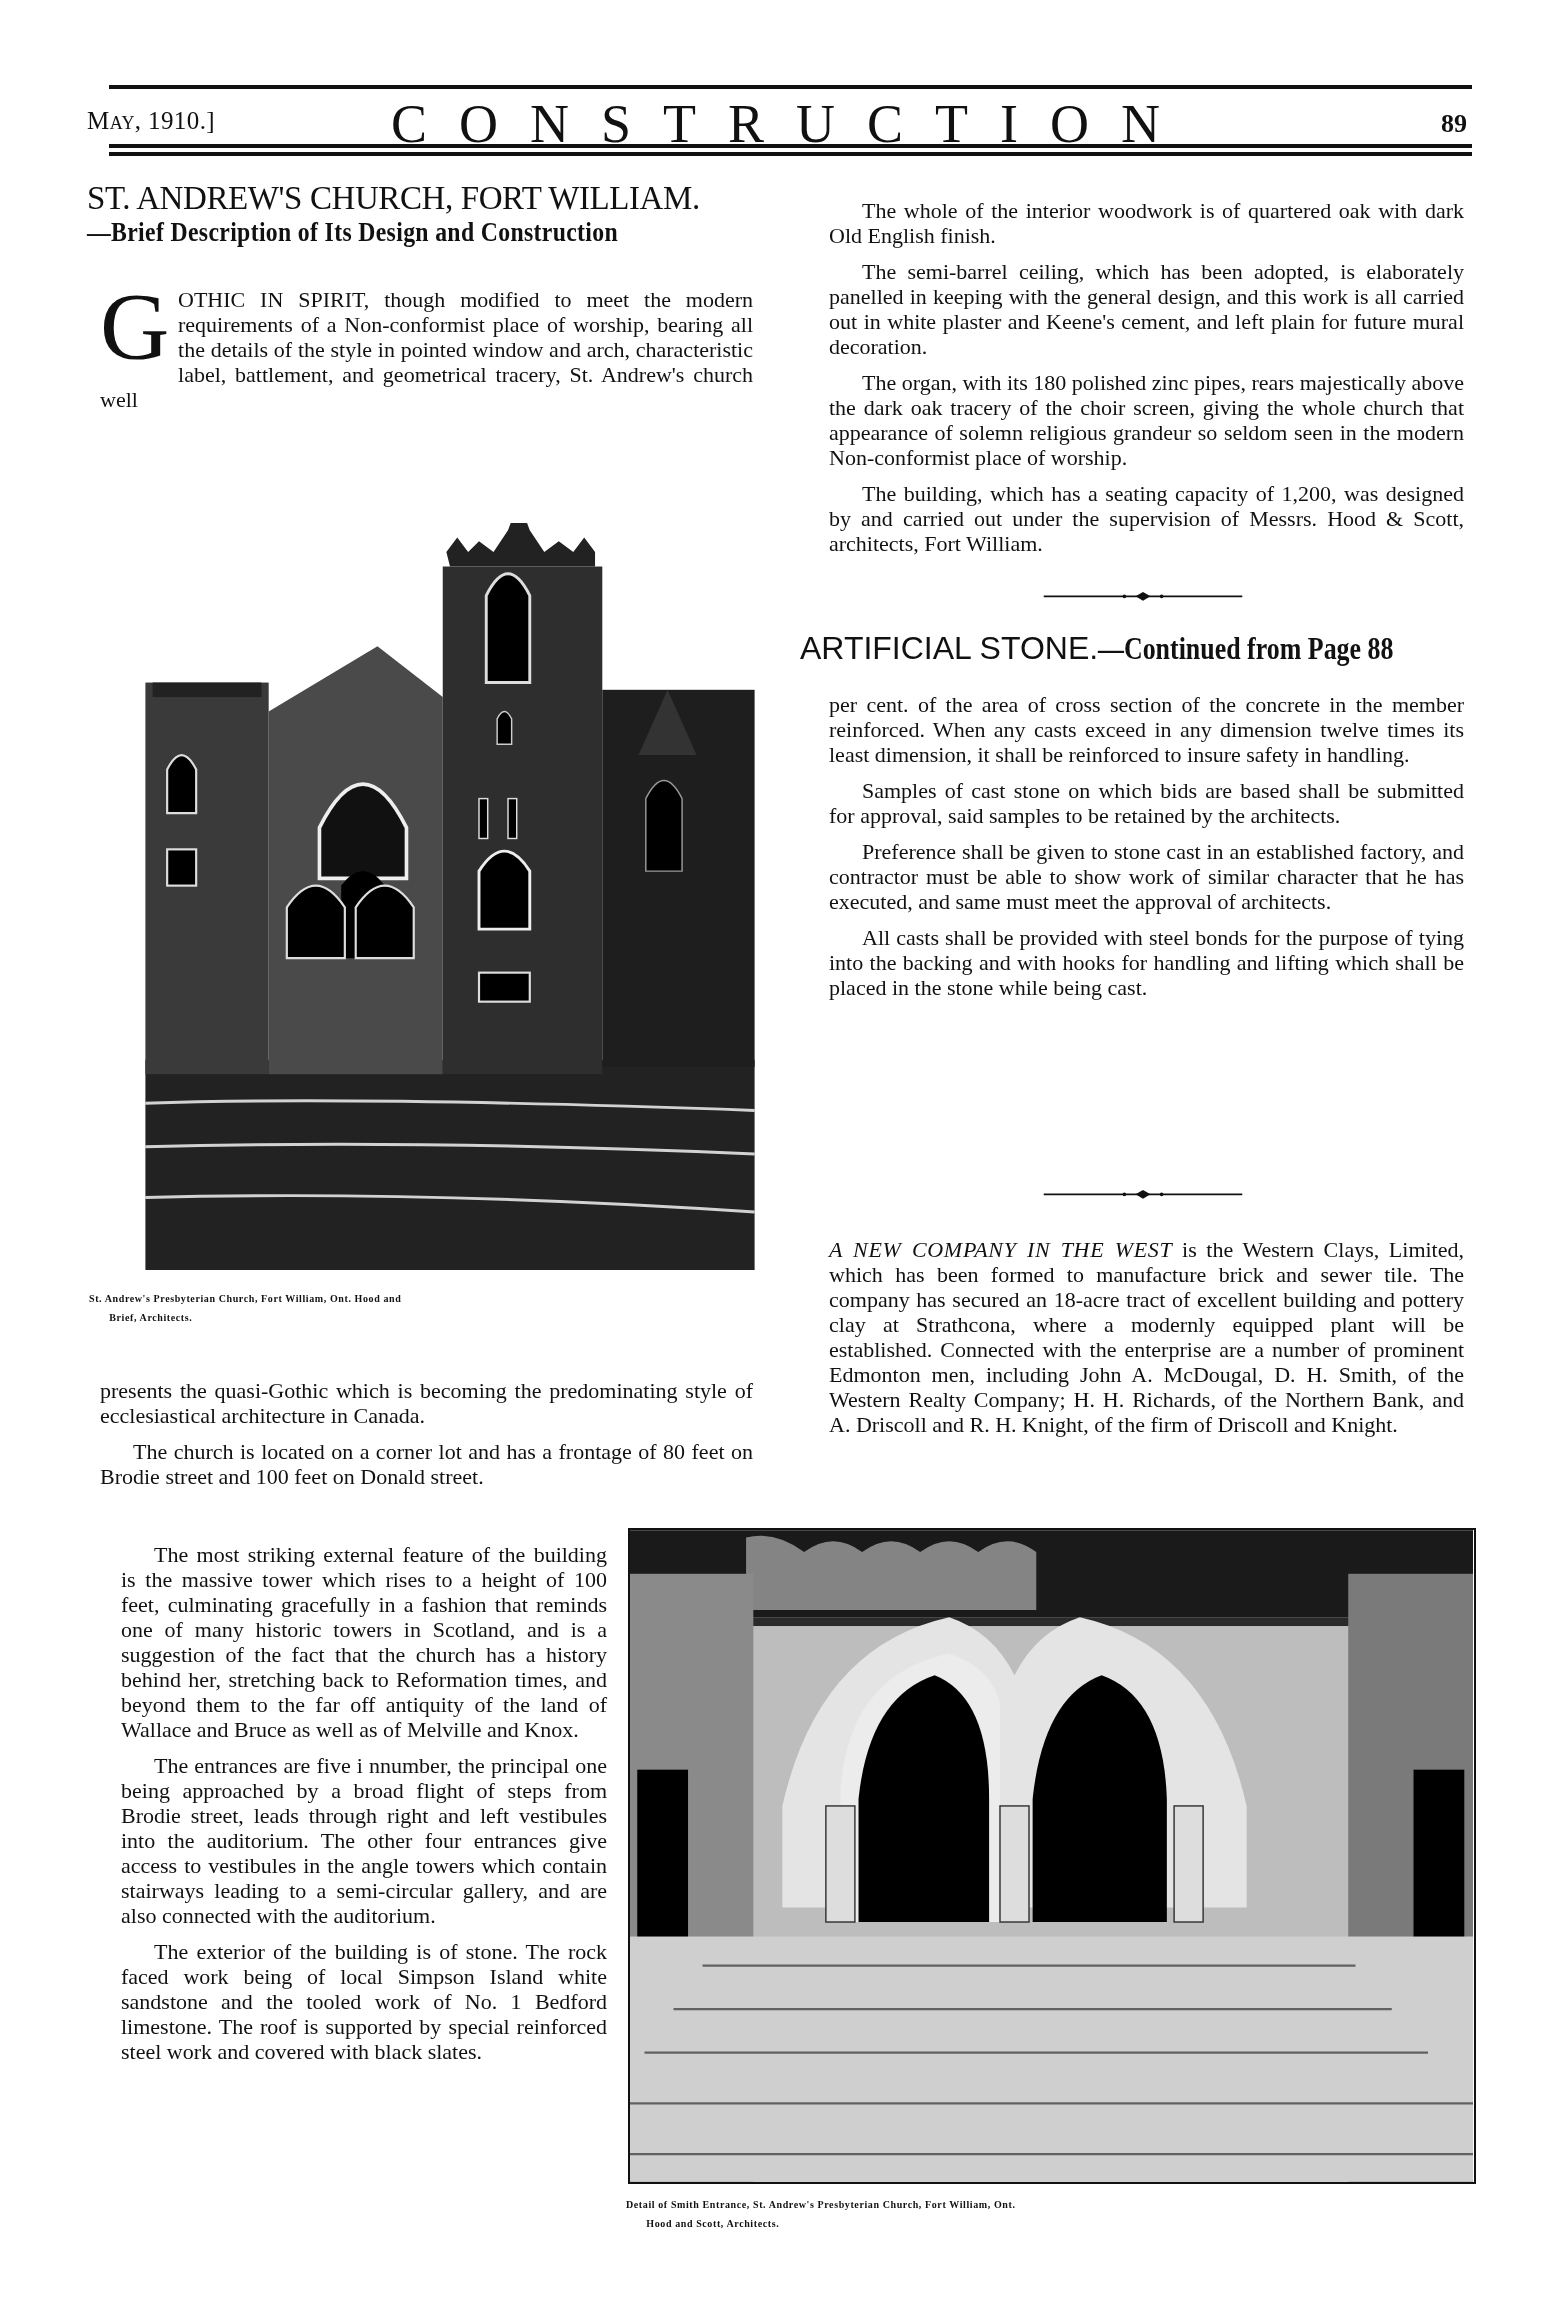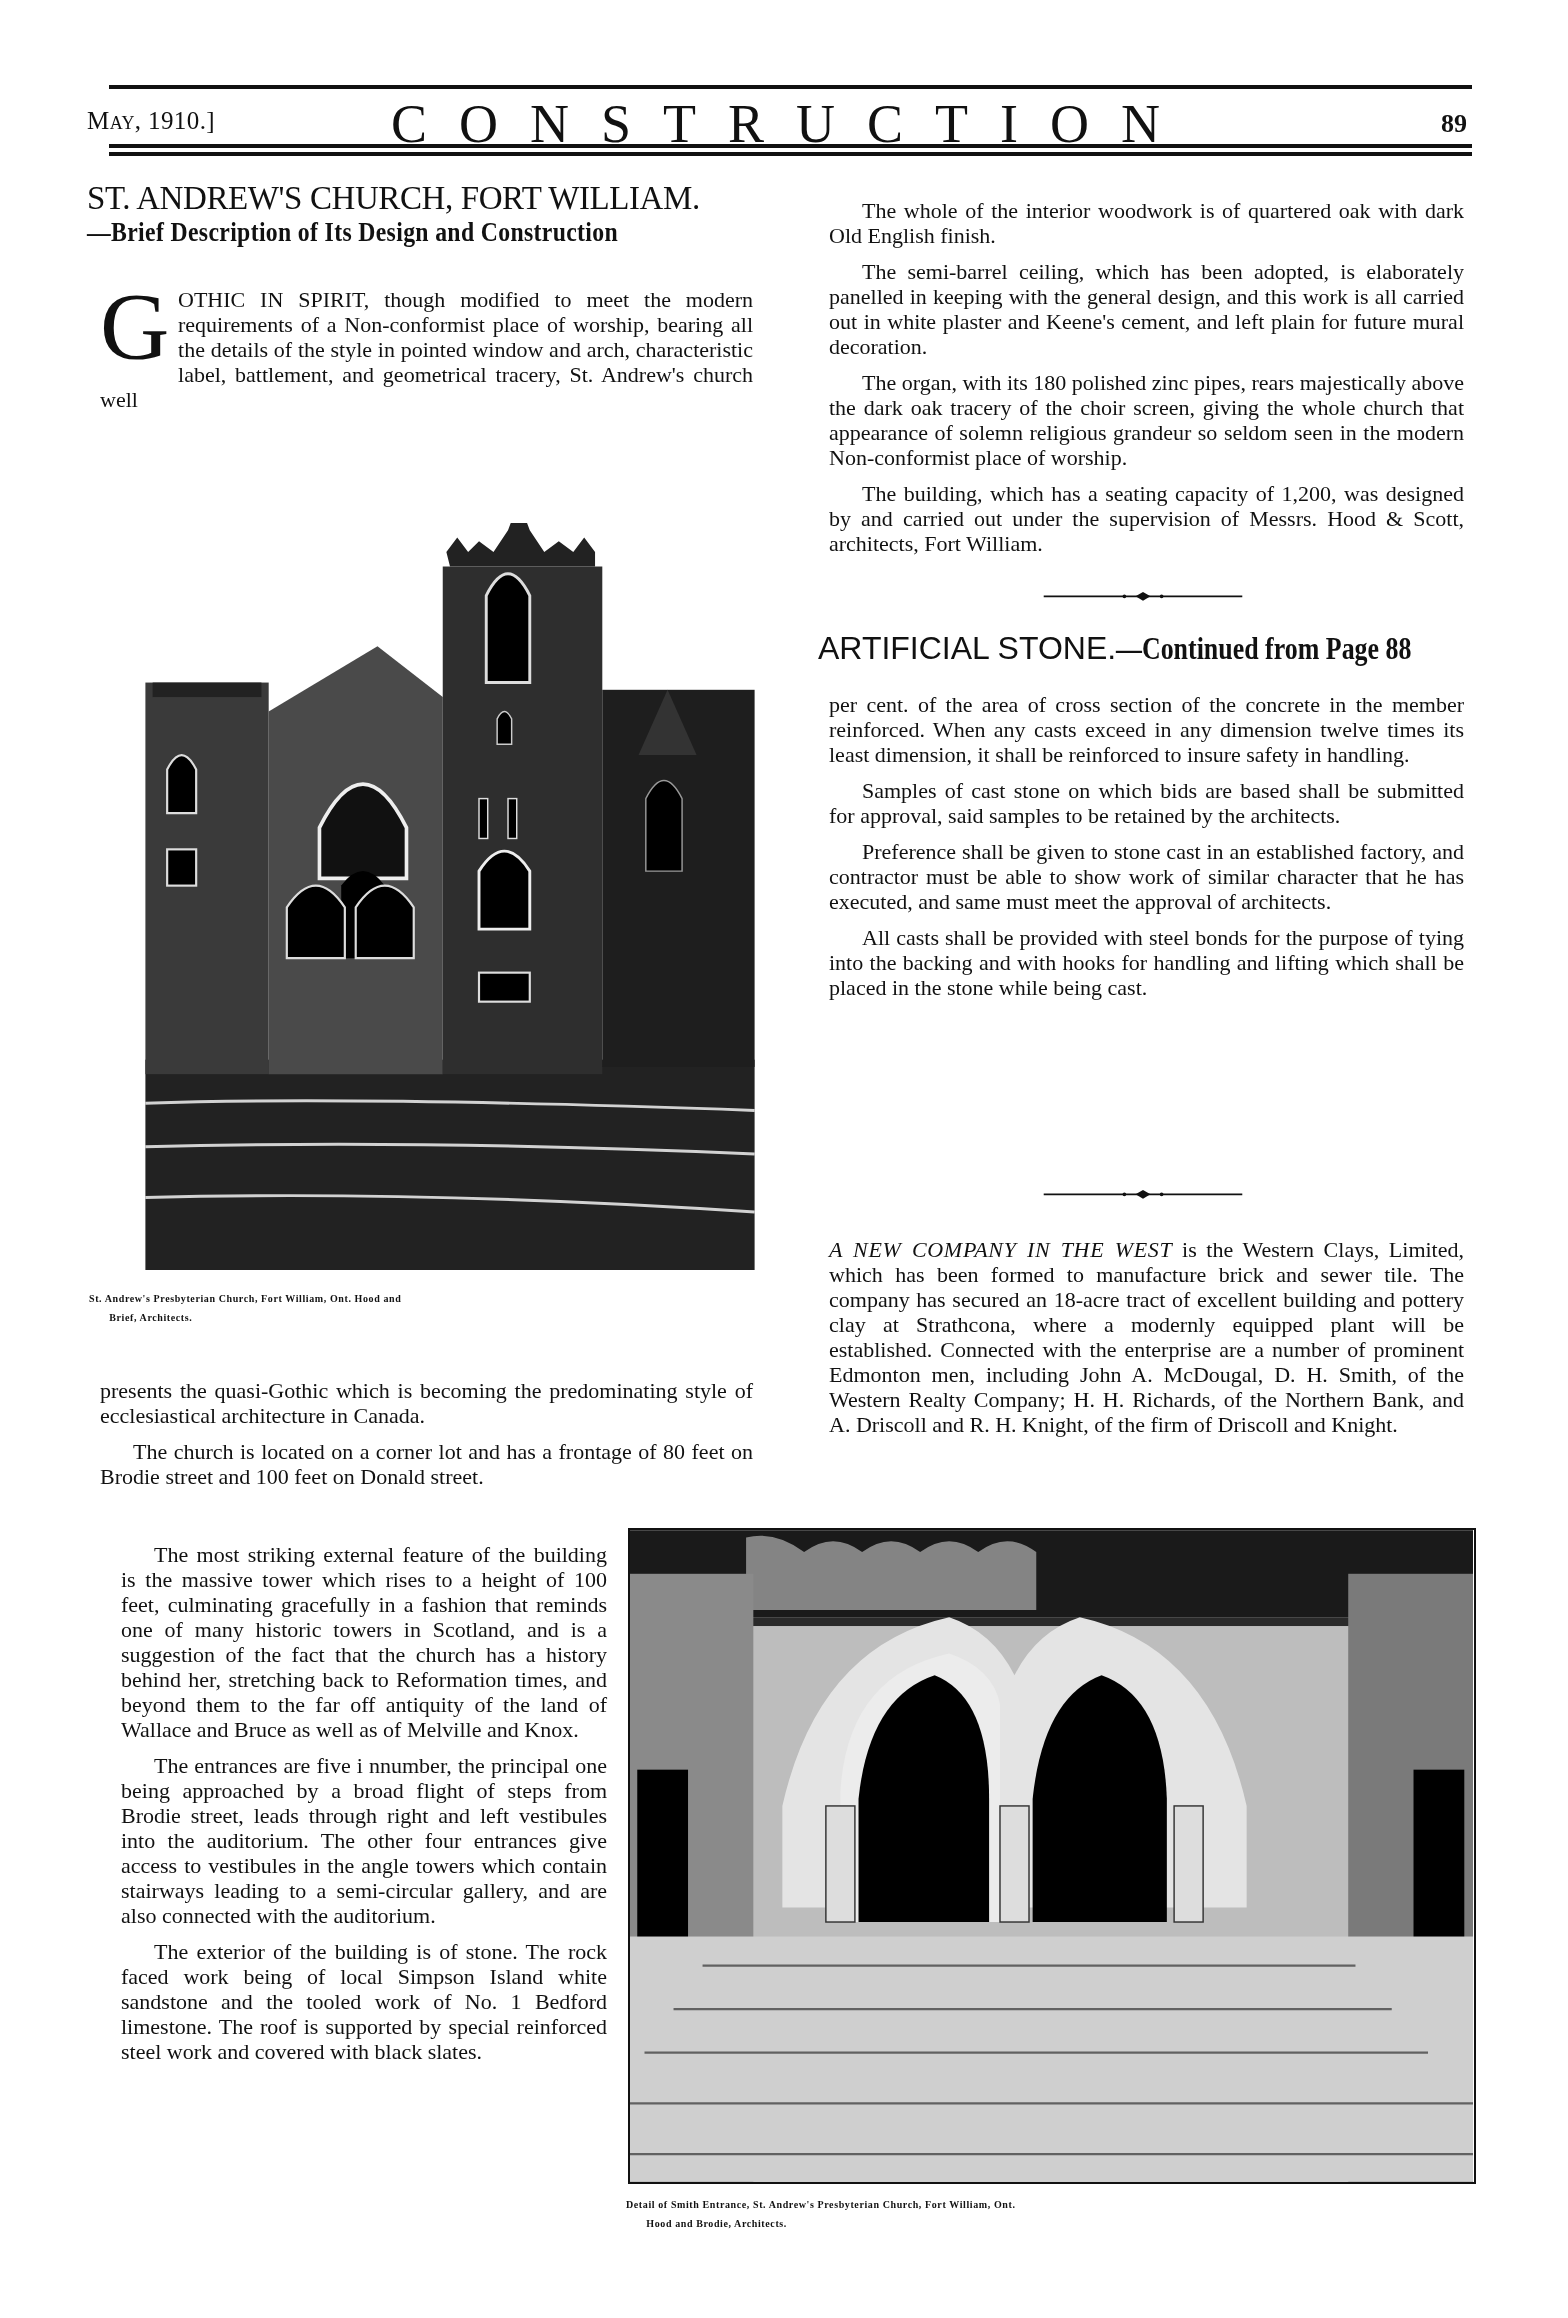--- a/index.html
+++ b/index.html
@@ -95,21 +95,21 @@
   <p>The building, which has a seating capacity of 1,200, was designed by and carried out under the supervision of Messrs. Hood &amp; Scott, architects, Fort William.</p>
 </div>
 
 <svg class="ornament" style="left:1027px; top:592px;" width="232" height="10.2" viewBox="0 0 320 14">
   <line x1="0" y1="7" x2="320" y2="7" stroke="#111" stroke-width="3"></line>
   <circle cx="130" cy="7" r="3" fill="#111"></circle>
     <circle cx="190" cy="7" r="3" fill="#111"></circle>
   <path d="M148 7 L160 0 L172 7 L160 14 Z" fill="#111"></path>
 </svg>
 
-<div class="abs section-title" style="left:818px; top:630px;">
+<div class="abs section-title" style="left:800px; top:630px;">
   <span>ARTIFICIAL STONE.</span><span class="cont">—Continued from Page 88</span>
 </div>
 <div class="abs col-text" style="left:818px; top:681px; width:657px;">
   <p class="noindent">per cent. of the area of cross section of the concrete in the member reinforced.  When any casts exceed in any dimension twelve times its least dimension, it shall be reinforced to insure safety in handling.</p>
   <p>Samples of cast stone on which bids are based shall be submitted for approval, said samples to be retained by the architects.</p>
   <p>Preference shall be given to stone cast in an established factory, and contractor must be able to show work of similar character that he has executed, and same must meet the approval of architects.</p>
   <p>All casts shall be provided with steel bonds for the purpose of tying into the backing and with hooks for handling and lifting which shall be placed in the stone while being cast.</p>
 </div>
 
 <svg class="ornament" style="left:1027px; top:1190px;" width="232" height="10.2" viewBox="0 0 320 14">
@@ -147,15 +147,15 @@
       <line x1="100" y1="600" x2="1000" y2="600"></line>
         <line x1="60" y1="660" x2="1050" y2="660"></line>
       <line x1="20" y1="720" x2="1100" y2="720"></line>
         <line x1="0" y1="790" x2="1162" y2="790"></line>
       <line x1="0" y1="860" x2="1162" y2="860"></line>
     </g>
   </svg>
 </div>
 <div class="abs caption" style="left:626px; top:2195px; width:856px;">
   <span>Detail of Smith Entrance, St. Andrew's Presbyterian Church, Fort William, Ont.</span>
-  <span class="l2">Hood and Brodie, Architects.</span>
+  <span class="l2">Hood and Scott, Architects.</span>
 </div>
 
 
 </body></html>

